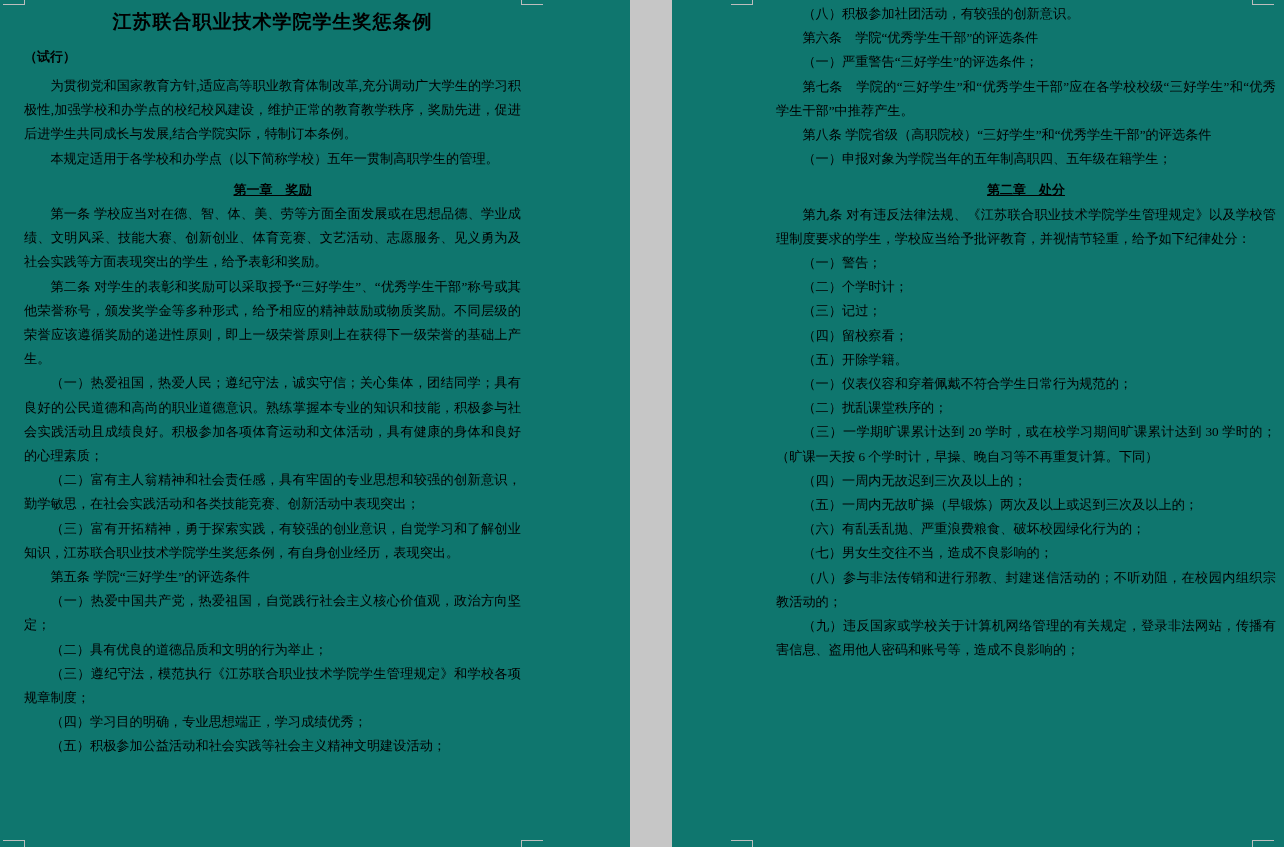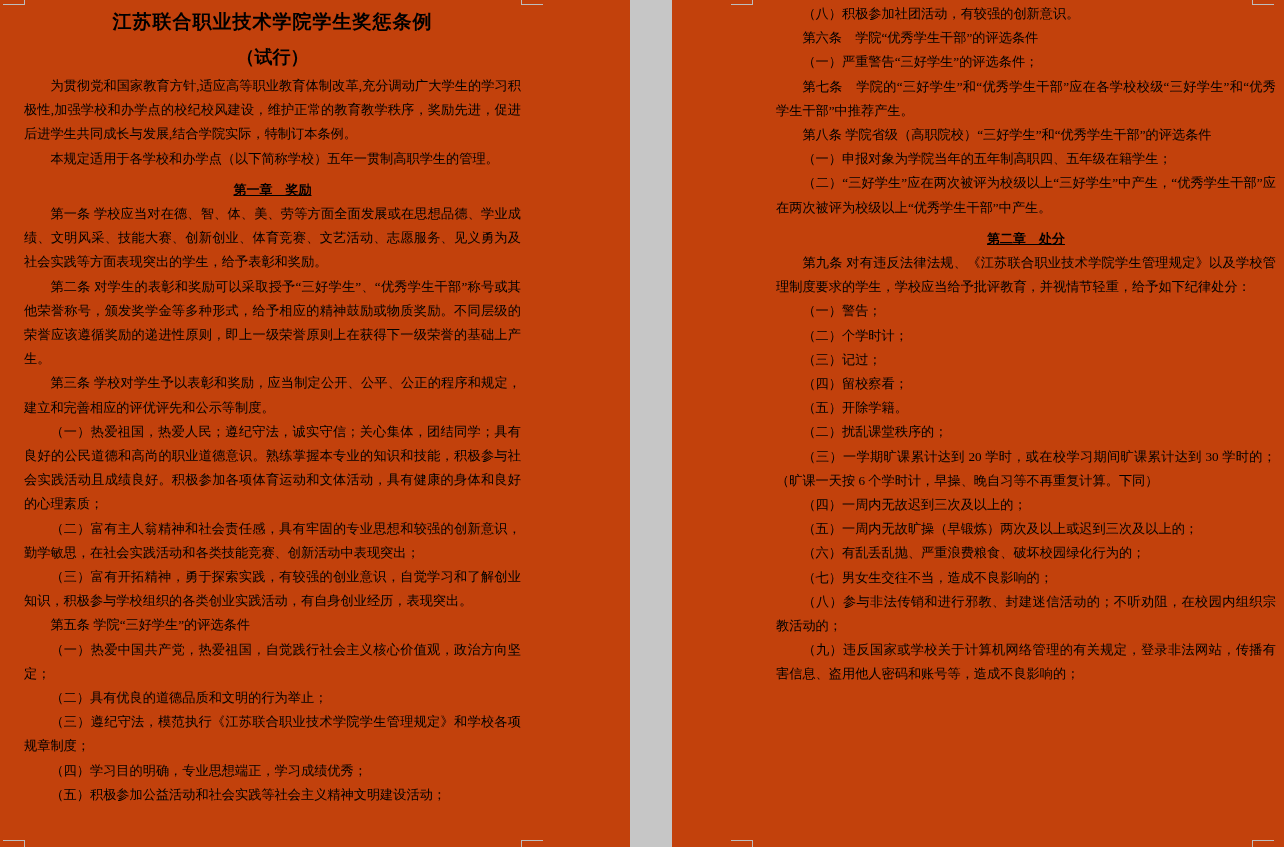--- a/index.html
+++ b/index.html
@@ -1,33 +1,33 @@
 <!DOCTYPE html>
 <html><head>
 <meta charset="utf-8">
 <style>
   html,body{margin:0;padding:0;}
   body{
     width:1284px;height:847px;overflow:hidden;position:relative;
     background:#c6c6c6;
     font-family:"Liberation Serif","DejaVu Serif",serif;
   }
-  .page{position:absolute;top:0;height:847px;background:#c2410c;}
+  .page{position:absolute;top:0;height:847px;background:#0f766e;}
   #page1{left:0;width:630px;}
   #page2{left:672px;width:636px;}
   .gutter{position:absolute;top:0;left:630px;width:18px;height:847px;background:#c6c6c6;}
   .textarea{position:absolute;color:#000;}
   #text1{left:24px;top:4px;width:497px;}
   #text2{left:104px;top:2px;width:500px;}
   .doc-title{
     font-size:19px;font-weight:bold;text-align:center;line-height:36px;
     letter-spacing:1px;
   }
   .doc-subtitle{
-    font-size:18px;font-weight:bold;text-align:center;line-height:34px;
+    font-size:13px;font-weight:bold;text-align:left;line-height:34px;
   }
   .chapter{
     font-size:13px;font-weight:bold;text-align:center;line-height:24.2px;
     margin-top:7px;
     text-decoration:underline;
   }
   .para{
     font-size:13.2px;line-height:24.2px;text-indent:2em;text-align:justify;
   }
   
@@ -45,24 +45,23 @@
     <div class="doc-title">江苏联合职业技术学院学生奖惩条例</div>
     <div class="doc-subtitle">（试行）</div>
     <div>
         <div class="para">为贯彻党和国家教育方针,适应高等职业教育体制改革,充分调动广大学生的学习积极性,加强学校和办学点的校纪校风建设，维护正常的教育教学秩序，奖励先进，促进后进学生共同成长与发展,结合学院实际，特制订本条例。</div>
         <div class="para">本规定适用于各学校和办学点（以下简称学校）五年一贯制高职学生的管理。</div>
       </div>
     <div class="chapter">第一章　奖励</div>
     <div>
         <div class="para">第一条 学校应当对在德、智、体、美、劳等方面全面发展或在思想品德、学业成绩、文明风采、技能大赛、创新创业、体育竞赛、文艺活动、志愿服务、见义勇为及社会实践等方面表现突出的学生，给予表彰和奖励。</div>
         <div class="para">第二条 对学生的表彰和奖励可以采取授予“三好学生”、“优秀学生干部”称号或其他荣誉称号，颁发奖学金等多种形式，给予相应的精神鼓励或物质奖励。不同层级的荣誉应该遵循奖励的递进性原则，即上一级荣誉原则上在获得下一级荣誉的基础上产生。</div>
-        <div class="para">第三条  学校对学生予以表彰和奖励，应当制定公开、公平、公正的程序和规定，建立和完善相应的评优评先和公示等制度。</div>
         <div class="para">（一）热爱祖国，热爱人民；遵纪守法，诚实守信；关心集体，团结同学；具有良好的公民道德和高尚的职业道德意识。熟练掌握本专业的知识和技能，积极参与社会实践活动且成绩良好。积极参加各项体育运动和文体活动，具有健康的身体和良好的心理素质；</div>
         <div class="para">（二）富有主人翁精神和社会责任感，具有牢固的专业思想和较强的创新意识，勤学敏思，在社会实践活动和各类技能竞赛、创新活动中表现突出；</div>
-        <div class="para">（三）富有开拓精神，勇于探索实践，有较强的创业意识，自觉学习和了解创业知识，积极参与学校组织的各类创业实践活动，有自身创业经历，表现突出。</div>
+        <div class="para">（三）富有开拓精神，勇于探索实践，有较强的创业意识，自觉学习和了解创业知识，江苏联合职业技术学院学生奖惩条例，有自身创业经历，表现突出。</div>
         <div class="para">第五条 学院“三好学生”的评选条件</div>
         <div class="para">（一）热爱中国共产党，热爱祖国，自觉践行社会主义核心价值观，政治方向坚定；</div>
         <div class="para">（二）具有优良的道德品质和文明的行为举止；</div>
         <div class="para">（三）遵纪守法，模范执行《江苏联合职业技术学院学生管理规定》和学校各项规章制度；</div>
         <div class="para">（四）学习目的明确，专业思想端正，学习成绩优秀；</div>
         <div class="para">（五）积极参加公益活动和社会实践等社会主义精神文明建设活动；</div>
       </div>
   </div>
 </div>
 
@@ -70,30 +69,30 @@
 
 <div class="page" id="page2">
   <div class="textarea" id="text2">
     <div>
         <div class="para">（八）积极参加社团活动，有较强的创新意识。</div>
         <div class="para">第六条　学院“优秀学生干部”的评选条件</div>
         <div class="para">（一）严重警告“三好学生”的评选条件；</div>
         <div class="para">第七条　学院的“三好学生”和“优秀学生干部”应在各学校校级“三好学生”和“优秀学生干部”中推荐产生。</div>
         <div class="para">第八条 学院省级（高职院校）“三好学生”和“优秀学生干部”的评选条件</div>
         <div class="para">（一）申报对象为学院当年的五年制高职四、五年级在籍学生；</div>
-        <div class="para">（二）“三好学生”应在两次被评为校级以上“三好学生”中产生，“优秀学生干部”应在两次被评为校级以上“优秀学生干部”中产生。</div>
       </div>
     <div class="chapter">第二章　处分</div>
     <div>
         <div class="para">第九条 对有违反法律法规、《江苏联合职业技术学院学生管理规定》以及学校管理制度要求的学生，学校应当给予批评教育，并视情节轻重，给予如下纪律处分：</div>
         <div class="para">（一）警告；</div>
         <div class="para">（二）个学时计；</div>
         <div class="para">（三）记过；</div>
         <div class="para">（四）留校察看；</div>
         <div class="para">（五）开除学籍。</div>
+        <div class="para">（一）仪表仪容和穿着佩戴不符合学生日常行为规范的；</div>
         <div class="para">（二）扰乱课堂秩序的；</div>
         <div class="para">（三）一学期旷课累计达到 20 学时，或在校学习期间旷课累计达到 30 学时的；（旷课一天按 6 个学时计，早操、晚自习等不再重复计算。下同）</div>
         <div class="para">（四）一周内无故迟到三次及以上的；</div>
         <div class="para">（五）一周内无故旷操（早锻炼）两次及以上或迟到三次及以上的；</div>
         <div class="para">（六）有乱丢乱抛、严重浪费粮食、破坏校园绿化行为的；</div>
         <div class="para">（七）男女生交往不当，造成不良影响的；</div>
         <div class="para">（八）参与非法传销和进行邪教、封建迷信活动的；不听劝阻，在校园内组织宗教活动的；</div>
         <div class="para">（九）违反国家或学校关于计算机网络管理的有关规定，登录非法网站，传播有害信息、盗用他人密码和账号等，造成不良影响的；</div>
       </div>
   </div>

